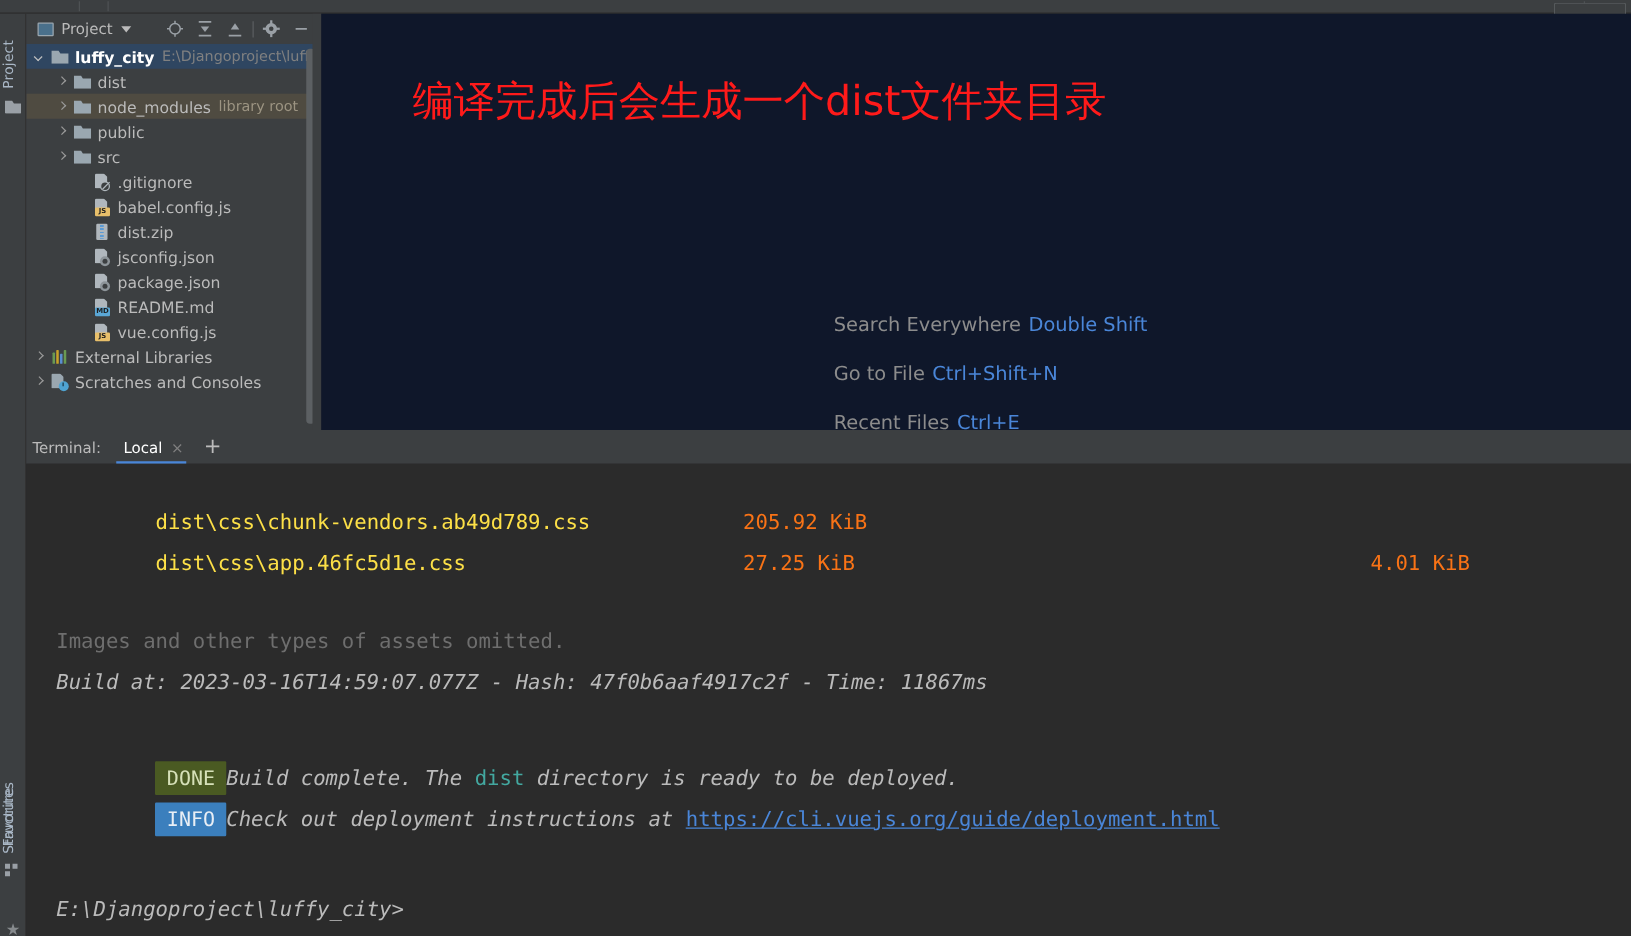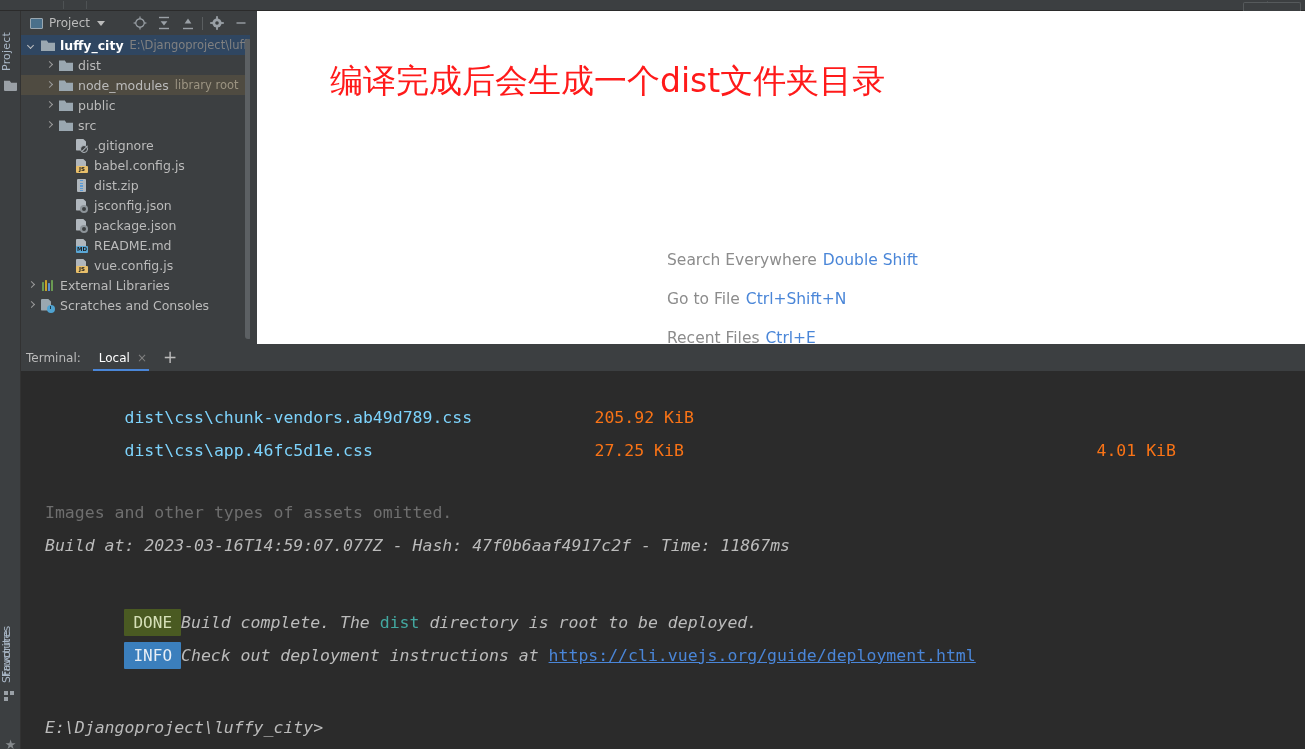--- a/index.html
+++ b/index.html
@@ -188,21 +188,21 @@
     background: #5c6063; border-radius: 3px;
   }
   .pp-right-edge {
     position: absolute; left: 250px; top: 11px; width: 7px; height: 333px;
     background: #3c3f41;
   }
 
   
   .editor-area {
     position: absolute; left: 257px; top: 11px; width: 1048px; height: 333px;
-    background: #ffffff; overflow: hidden;
+    background: #0f172a; overflow: hidden;
   }
   .annotation {
     position: absolute; left: 73px; top: 50px;
     color: #ff1a1a; font-size: 33px; line-height: 40px;
     white-space: nowrap; letter-spacing: 0px;
     font-family: "DejaVu Sans", "Liberation Sans", sans-serif;
   }
   .hints { position: absolute; left: 410px; top: 240px; }
   .hint-row { height: 39px; font-size: 15.5px; white-space: nowrap; }
   .hint-label { color: #8c8c8c; }
@@ -238,21 +238,21 @@
   }
   .term-body {
     position: absolute; left: 0; top: 27px; width: 1284px; height: 378px;
     background: #2b2b2b;
     font-family: "DejaVu Sans Mono", "Liberation Mono", monospace;
     font-size: 16.5px;
     color: #bbbbbb;
     overflow: hidden;
   }
   .tline { position: absolute; left: 0; white-space: pre; height: 25px; line-height: 25px; }
-  .c-blue   { color: #7dd3fc; }
+  .c-blue   { color: #fde047; }
   .c-size   { color: #f97316; }
   .c-dim    { color: #6e6e6e; }
   .c-plain  { color: #bbbbbb; font-style: italic; }
   .c-cyan   { color: #43a8a0; }
   .c-link   { color: #4a86d8; text-decoration: underline; }
   .tag {
     display: inline-block; padding: 1px 9px; border-radius: 1px;
     font-family: "DejaVu Sans Mono", "Liberation Mono", monospace; font-size: 16px;
   }
   .tag-done { background: #4a5a22; color: #d6e0b8; }
@@ -509,21 +509,21 @@
       </div>
       <div class="tline" style="left:996px; top:42px;">
         <span class="c-size">4.01 KiB</span>
       </div>
 
       <div class="tline c-dim" style="left:24px; top:129px;">Images and other types of assets omitted.</div>
 
       <div class="tline c-plain" style="left:24px; top:162px;">Build at: 2023-03-16T14:59:07.077Z - Hash: 47f0b6aaf4917c2f - Time: 11867ms</div>
 
       <div class="tline" style="left:24px; top:213px;">
-        <span class="tag tag-done">DONE</span><span class="c-plain">Build complete. The </span><span class="c-cyan">dist</span><span class="c-plain"> directory is root to be deployed.</span>
+        <span class="tag tag-done">DONE</span><span class="c-plain">Build complete. The </span><span class="c-cyan">dist</span><span class="c-plain"> directory is ready to be deployed.</span>
       </div>
 
       <div class="tline" style="left:24px; top:246px;">
         <span class="tag tag-info">INFO</span><span class="c-plain">Check out deployment instructions at </span><span class="c-link">https://cli.vuejs.org/guide/deployment.html</span>
       </div>
 
       <div class="tline c-plain" style="left:24px; top:344px;">E:\Djangoproject\luffy_city&gt;</div>
     </div>
   </div>
 </div>

